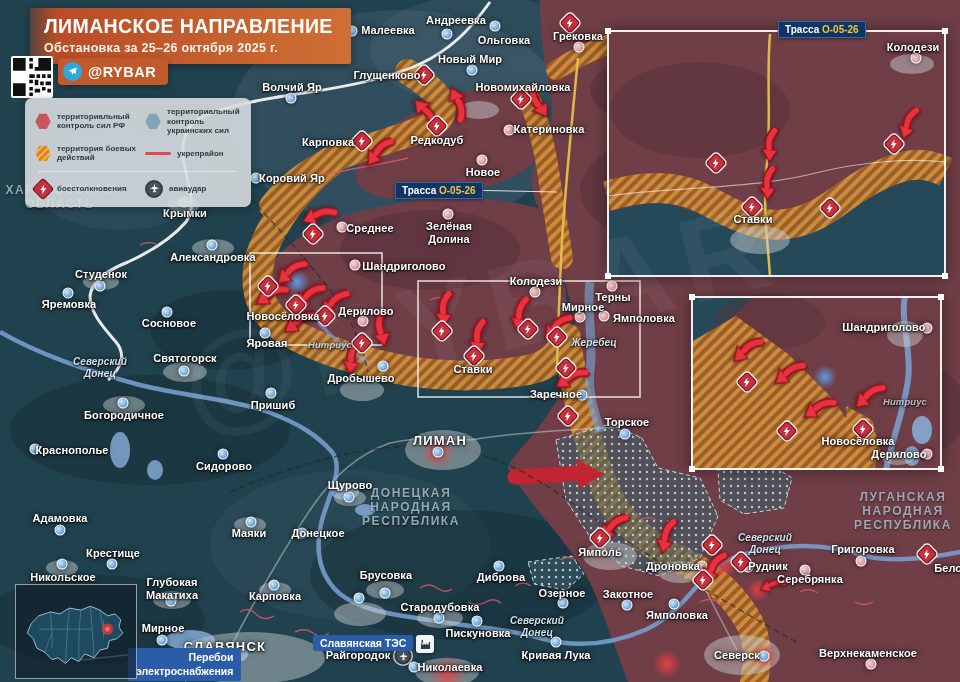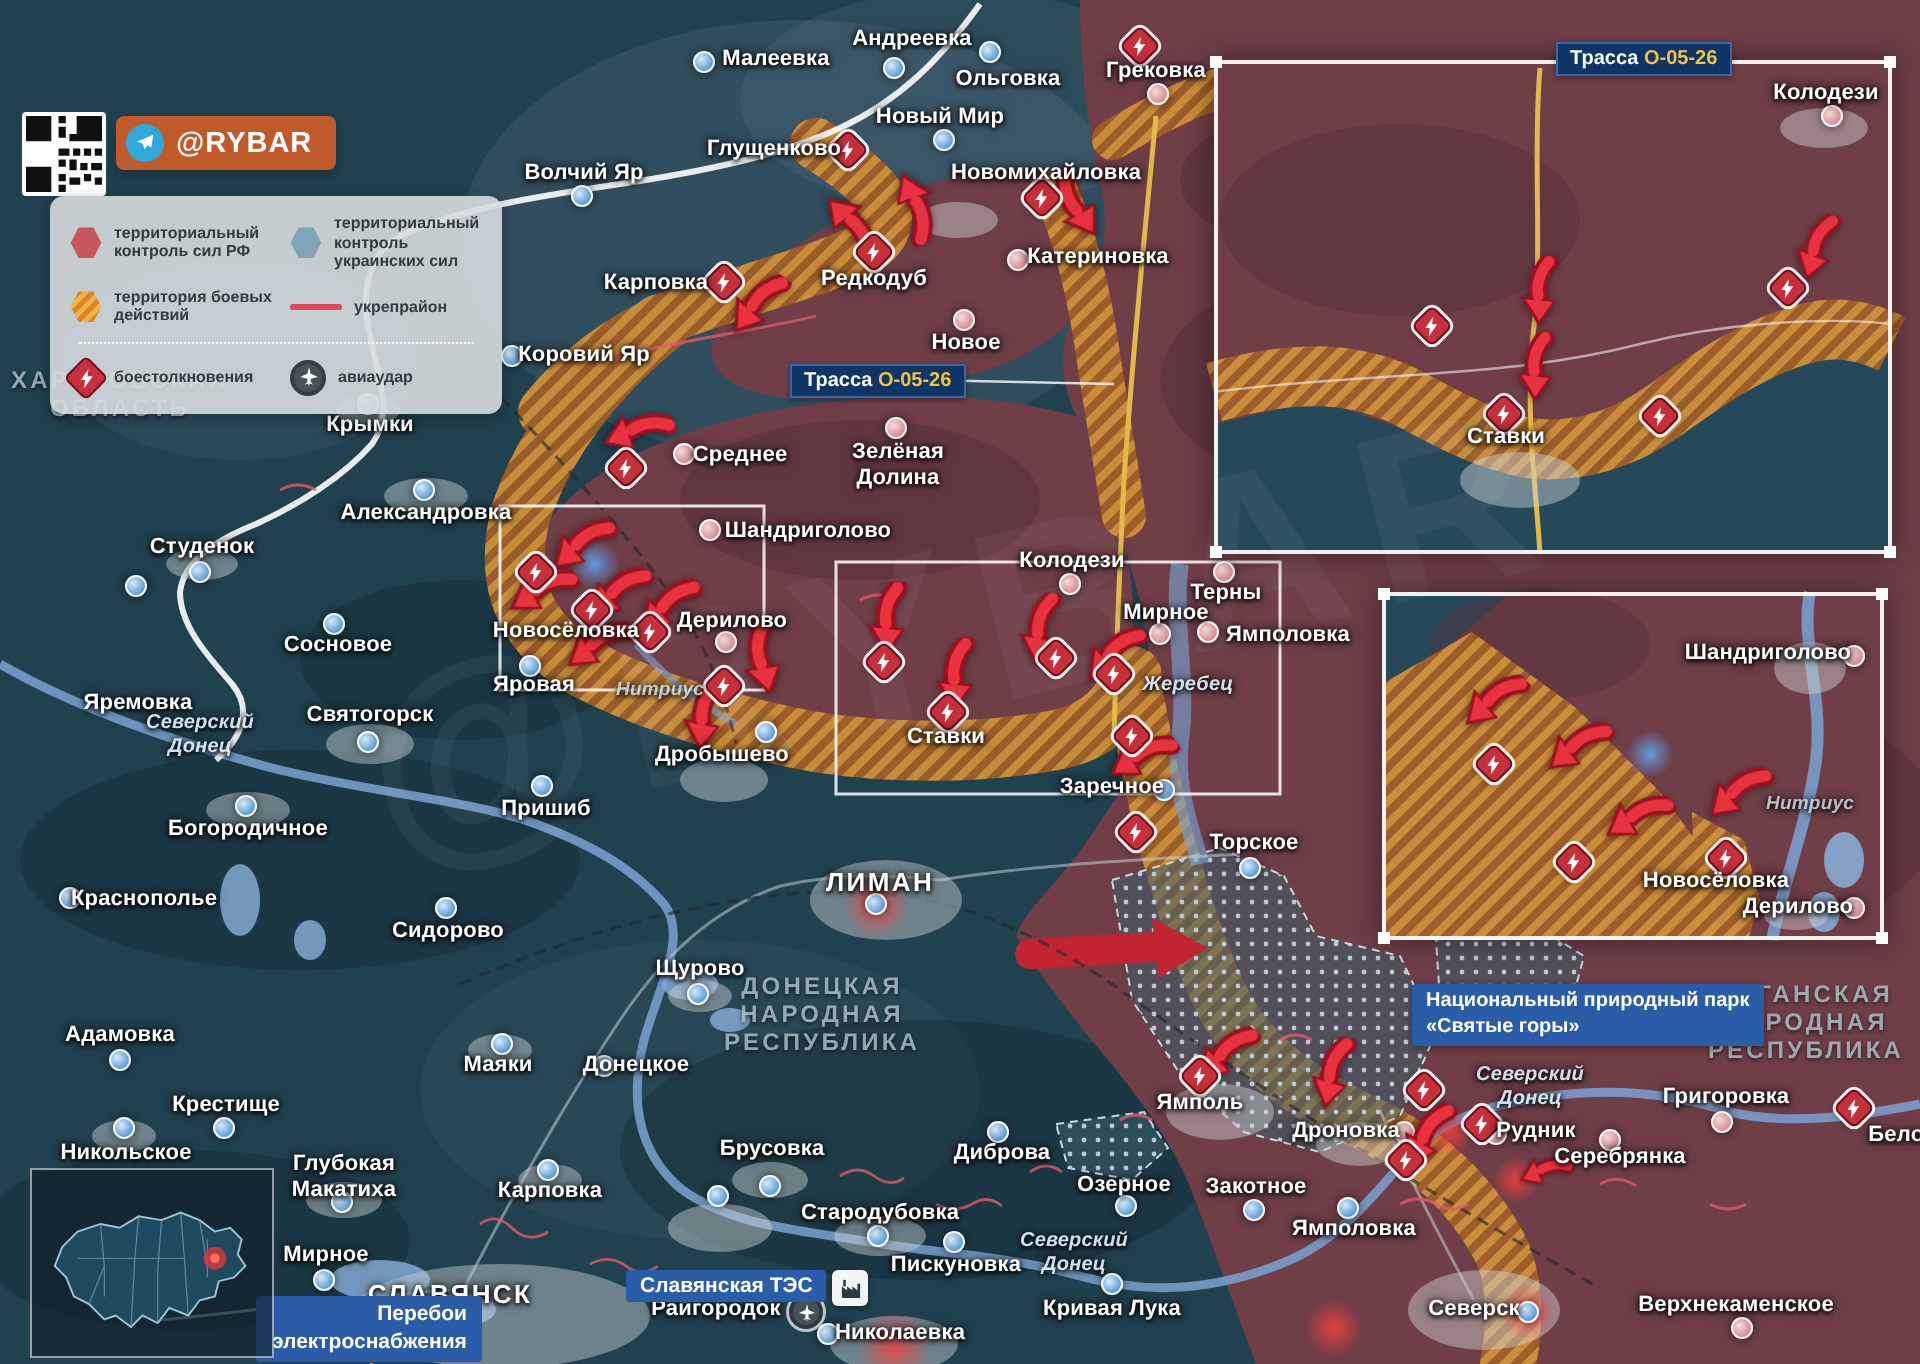--- a/index.html
+++ b/index.html
@@ -717,21 +717,21 @@
       <div class="place " style="left: 366px; top: 311px;">Дерилово</div>
       <div class="place " style="left: 267px; top: 343px;">Яровая</div>
       <div class="place " style="left: 361px; top: 378px;">Дробышево</div>
       <div class="place " style="left: 473px; top: 369px;">Ставки</div>
       <div class="place " style="left: 556px; top: 394px;">Заречное</div>
       <div class="place " style="left: 627px; top: 422px;">Торское</div>
       <div class="place " style="left: 273px; top: 405px;">Пришиб</div>
       <div class="place " style="left: 185px; top: 358px;">Святогорск</div>
       <div class="place " style="left: 169px; top: 323px;">Сосновое</div>
       <div class="place " style="left: 101px; top: 274px;">Студенок</div>
-      <div class="place " style="left: 69px; top: 304px; margin-top: 48px;">Яремовка</div>
+      <div class="place " style="left: 69px; top: 304px;">Яремовка</div>
       <div class="place " style="left: 124px; top: 415px;">Богородичное</div>
       <div class="place " style="left: 72px; top: 450px;">Краснополье</div>
       <div class="place " style="left: 224px; top: 466px;">Сидорово</div>
       <div class="place " style="left: 60px; top: 518px;">Адамовка</div>
       <div class="place " style="left: 249px; top: 533px;">Маяки</div>
       <div class="place caps" style="left: 440px; top: 441px;">ЛИМАН</div>
       <div class="place " style="left: 350px; top: 485px;">Щурово</div>
       <div class="place " style="left: 318px; top: 533px;">Донецкое</div>
       <div class="place " style="left: 63px; top: 577px;">Никольское</div>
       <div class="place " style="left: 113px; top: 553px;">Крестище</div>
@@ -796,22 +796,20 @@
   </div>
 
   <div class="trassa" style="left:395px;top:182px">
     <span>Трасса</span>
     <span class="road">О-05-26</span>
   </div>
   <div class="trassa" style="left:778px;top:21px;z-index:50">
     <span>Трасса</span>
     <span class="road">О-05-26</span>
   </div>
-  <div class="bluebadge" style="left:706px;top:492px;text-align:left">Национальный природный парк
-«Святые горы»</div>
 
   <div id="power">
     <div class="txt">Перебои
 электроснабжения</div>
     <div class="hex">
       <svg viewBox="0 0 10 14">
           <polygon points="6.2,0 0.8,8 3.8,8 3.2,14 9.2,5.2 5.6,5.2" fill="#fff"></polygon>
         </svg>
     </div>
   </div>
@@ -824,20 +822,24 @@
           <rect x="4" y="3" width="2" height="5" fill="#2E3A42"></rect>
         </svg>
     </div>
   </div>
   <div class="airstrike" style="left:403px;top:656px">
     <svg viewBox="0 0 20 20">
         <path d="M10 1 L11.5 7 L18 10 L11.5 11.5 L11.5 14.5 L14 17 L10.5 16 L10 19 L9.5 16 L6 17 L8.5 14.5 L8.5 11.5 L2 10 L8.5 7 Z" fill="#fff"></path>
       </svg>
   </div>
 
+  <div id="banner">
+    <h1>ЛИМАНСКОЕ НАПРАВЛЕНИЕ</h1>
+    <div class="sub">Обстановка за 25–26 октября 2025 г.</div>
+  </div>
   <div id="qr">
     <svg viewBox="0 0 21 21" width="38" height="38">
       <rect width="21" height="21" fill="#fff"></rect>
       <path fill="#111" d="M0,0h7v7h-7z M2,2h3v3h-3z M14,0h7v7h-7z M16,2h3v3h-3z M0,14h7v7h-7z M2,16h3v3h-3z
         M9,0h2v2h-2z M9,3h2v3h-2z M12,5h2v2h-2z M9,9h3v2h-3z M13,9h2v2h-2z M16,9h2v2h-2z M19,9h2v2h-2z
         M9,12h2v2h-2z M12,12h2v3h-2z M15,13h2v2h-2z M18,13h3v2h-3z M9,16h2v2h-2z M12,17h3v2h-3z
         M16,16h2v2h-2z M19,17h2v2h-2z M9,19h2v2h-2z"></path>
     </svg>
   </div>
   <div id="rybar">

